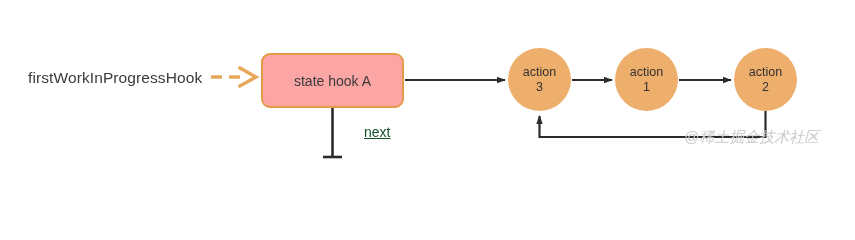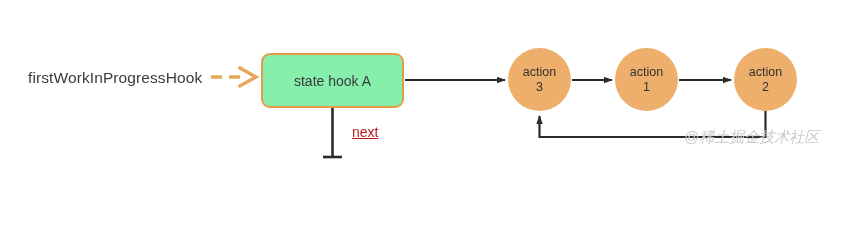--- a/index.html
+++ b/index.html
@@ -35,21 +35,21 @@
     letter-spacing: 0.1px;
   }
 
   
   #state-hook-box {
     left: 261px;
     top: 53px;
     width: 143px;
     height: 55px;
     box-sizing: border-box;
-    background: #86efac;
+    background: #fca5a5;
     border: 2px solid #e49a46;
     border-radius: 9px;
     display: flex;
     align-items: center;
     justify-content: center;
   }
   #state-hook-box .box-label {
     font-size: 14px;
     color: #3b3b3b;
     white-space: nowrap;
@@ -74,24 +74,24 @@
   .action-node .node-num {
     font-size: 12.5px;
     color: #33312f;
   }
   #action-3 { left: 508px; top: 48px; }
   #action-1 { left: 615px; top: 48px; }
   #action-2 { left: 734px; top: 48px; }
 
   
   #next-label {
-    left: 352px;
+    left: 364px;
     top: 124px;
     font-size: 14px;
-    color: #b91c1c;
+    color: #14532d;
     text-decoration: underline;
   }
 
   
   #watermark {
     left: 684px;
     top: 128px;
     font-size: 15px;
     color: #c9c9c9;
     white-space: nowrap;

